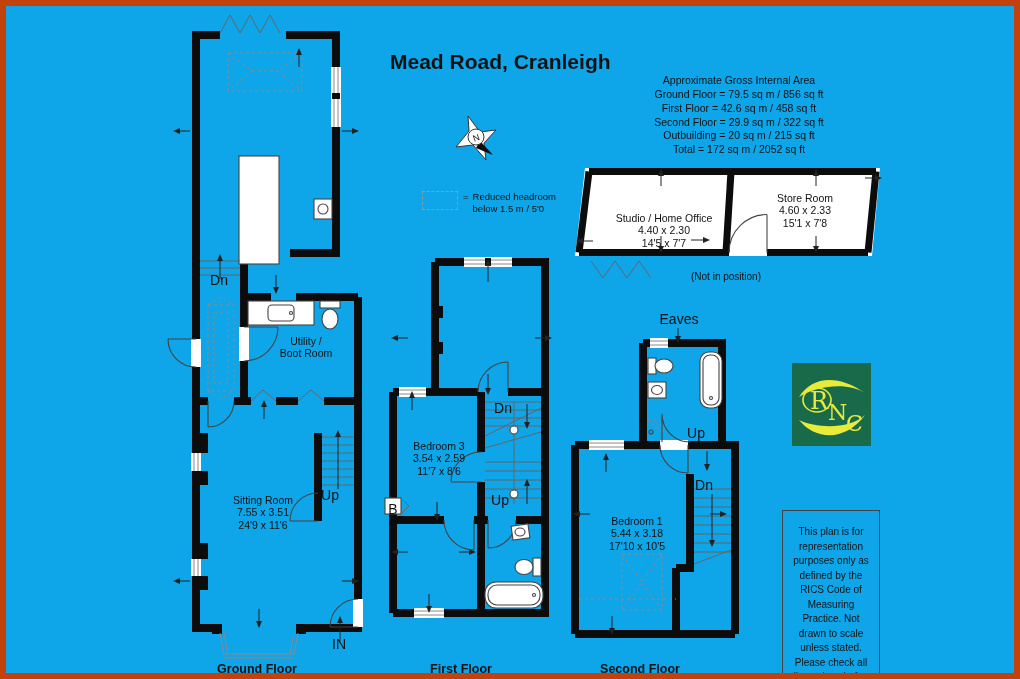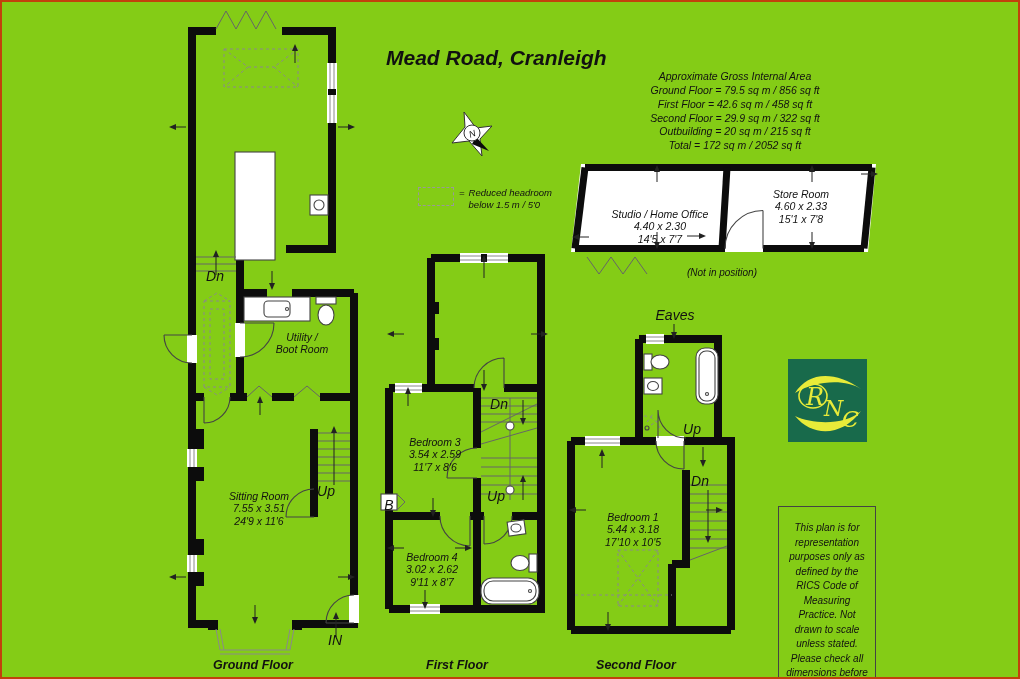--- a/index.html
+++ b/index.html
@@ -1,18 +1,18 @@
 <!DOCTYPE html>
 <html><head>
 <meta charset="utf-8">
 <style>
   html,body{margin:0;padding:0;background:#e8e8e8;}
-  .sheet{position:relative;width:1020px;height:679px;background:#84cc16;
-         border:2px solid #c2410c;box-sizing:border-box;overflow:hidden;
-         font-family:"Liberation Sans",sans-serif;color:#111;font-style:italic;}
+  .sheet{position:relative;width:1020px;height:679px;background:#0ea5e9;
+         border:6px solid #c2410c;box-sizing:border-box;overflow:hidden;
+         font-family:"Liberation Sans",sans-serif;color:#111;}
   .abs{position:absolute;}
   .title{font-size:21px;font-weight:bold;white-space:nowrap;}
   .area{width:220px;text-align:center;font-size:10.5px;line-height:1.32;}
   .rlabel{text-align:center;font-size:10.5px;line-height:1.18;}
   .ann{font-size:14px;text-align:center;width:30px;}
   .ann-wide{font-size:10px;text-align:center;width:160px;}
   .floorlab{font-weight:bold;font-size:12.5px;text-align:center;width:120px;}
   .legend{display:flex;align-items:flex-start;font-size:9.5px;line-height:1.25;}
   .legend-box{width:34px;height:17px;border:1px dashed #999;margin-right:5px;}
   .legend-eq{margin-right:4px;}
@@ -339,25 +339,20 @@
         <path class="arrowhead" d="M92,300 L85,297 L85,303 Z"></path>
       <path class="arrowline" d="M45,342 V356"></path>
         <path class="arrowhead" d="M45,361 L42,354 L48,354 Z"></path>
     </g>
   </svg>
   <div class="abs rlabel" style="left:383px;top:434px;width:100px;">
     <div>Bedroom 3</div>
     <div>3.54 x 2.59</div>
     <div>11'7 x 8'6</div>
   </div>
-  <div class="abs rlabel" style="left:380px;top:549px;width:100px;">
-    <div>Bedroom 4</div>
-    <div>3.02 x 2.62</div>
-    <div>9'11 x 8'7</div>
-  </div>
   <div class="abs ann" style="left:482px;top:394px;">Dn</div>
   <div class="abs ann" style="left:479px;top:486px;">Up</div>
   <div class="abs ann" style="left:377px;top:495px;width:20px;">B</div>
 
   <svg class="abs" style="left:558px;top:308px;" width="185" height="330" viewBox="0 0 185 330">
     <g>
       <path class="wall" d="M79,29 H86"></path>
         <path class="wall" d="M104,29 H162"></path>
       <path class="wall" d="M79,29 V131"></path>
         <path class="wall" d="M158,29 V131"></path>

